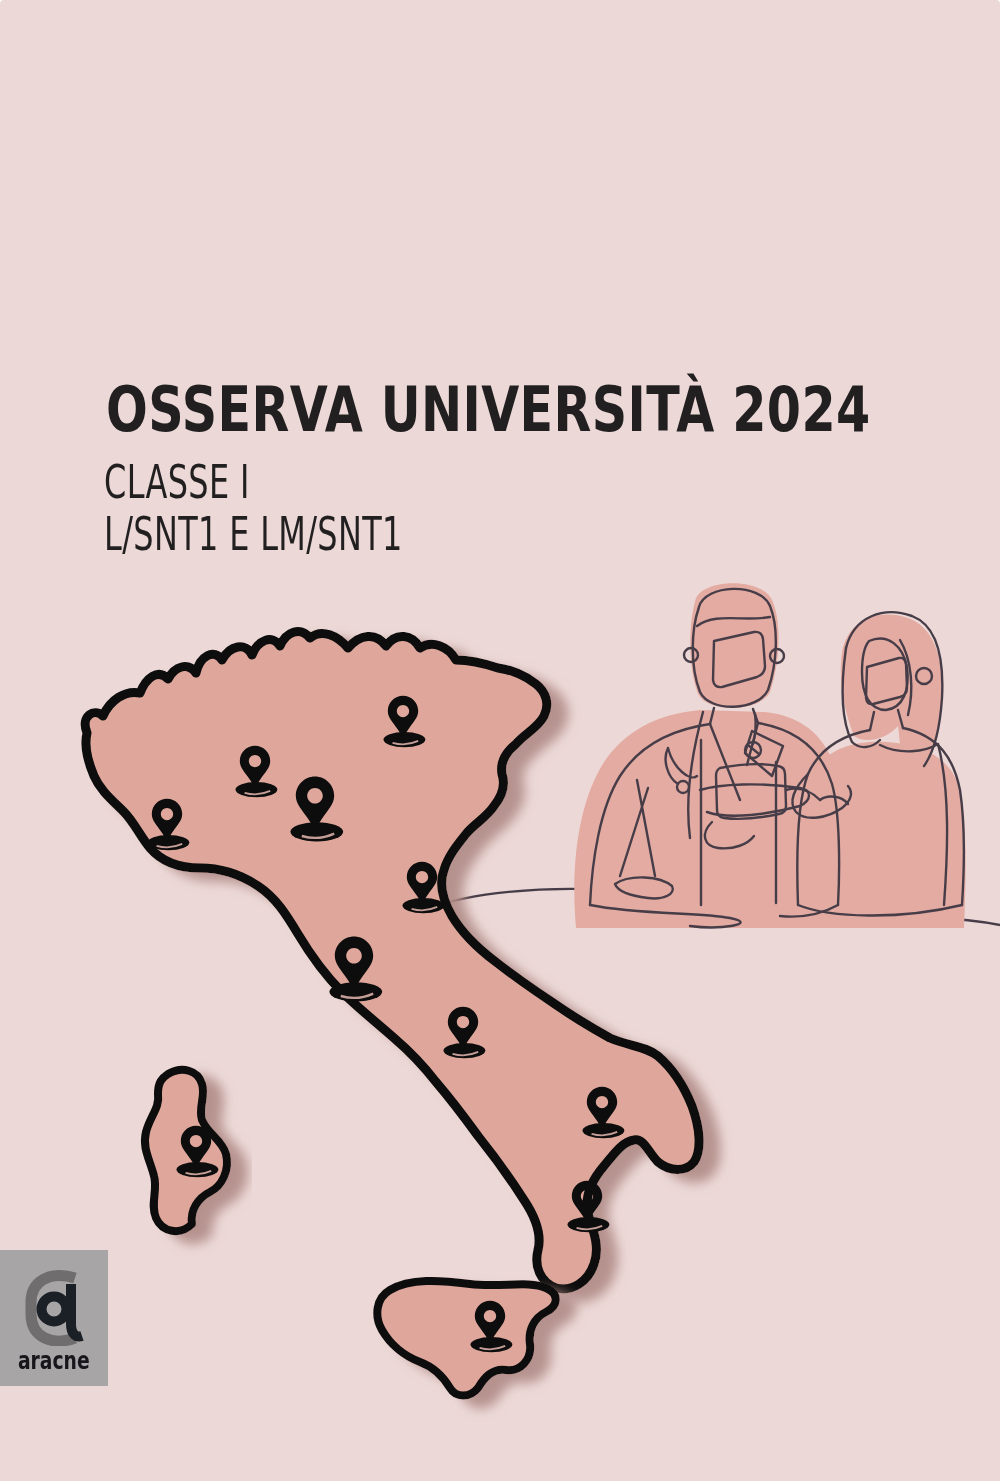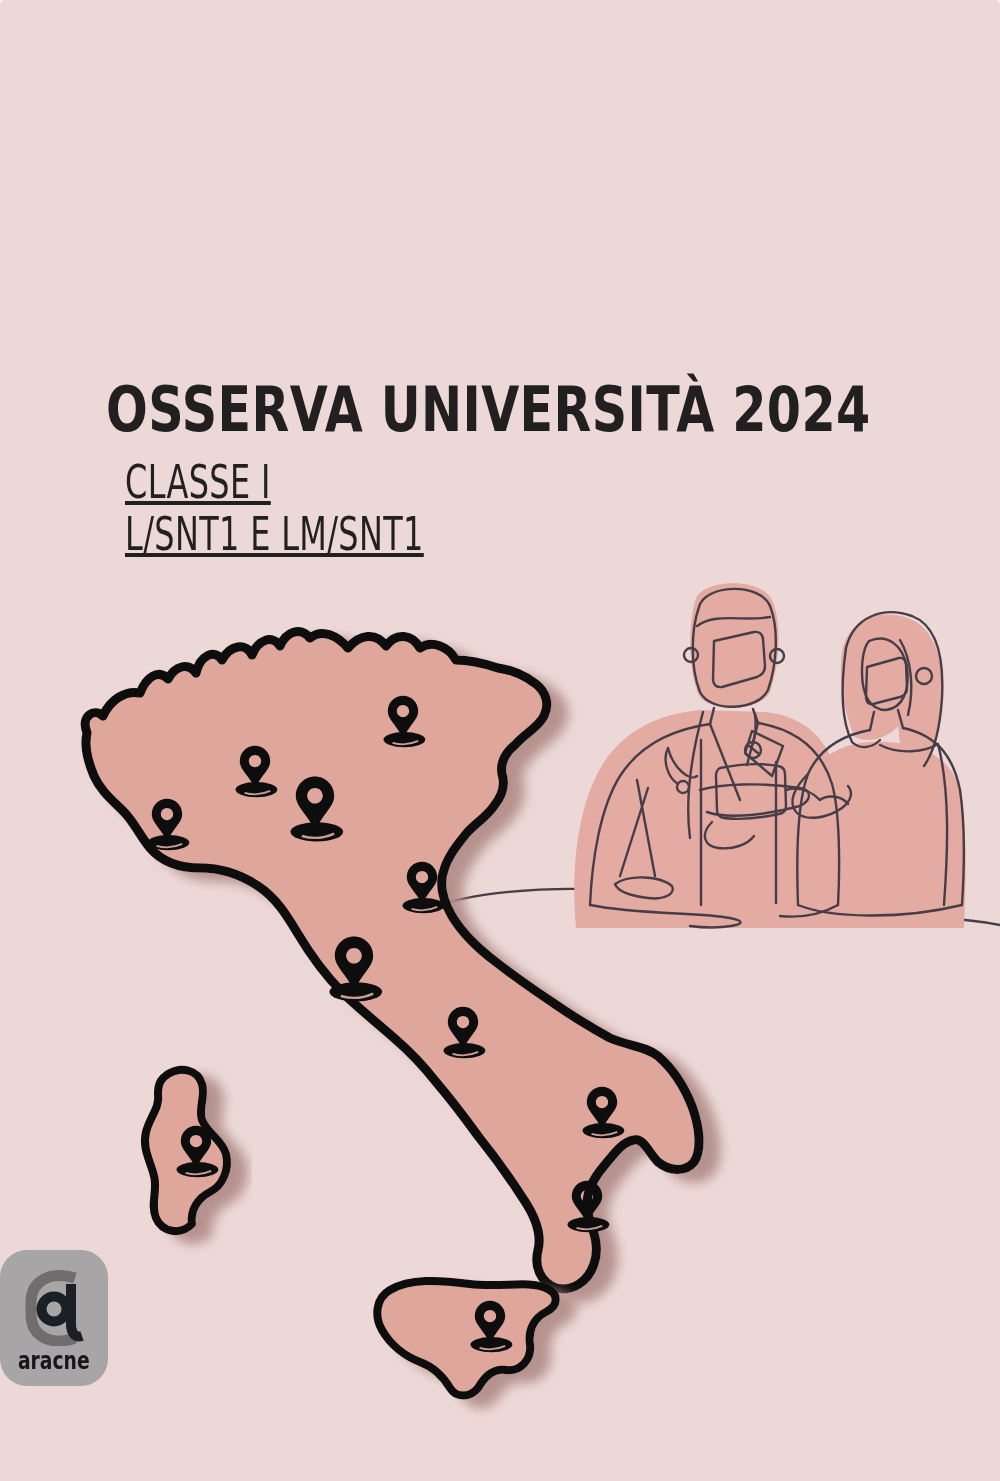--- a/index.html
+++ b/index.html
@@ -19,29 +19,29 @@
     transform:scaleX(0.72);transform-origin:left top;
     letter-spacing:0.5px;
   }
   .author-line .fn{font-weight:400;}
   .author-line .ln{font-weight:700;}
   .title{
     left:106px;top:372px;
     font-size:63px;line-height:75px;font-weight:700;white-space:nowrap;
     transform:scaleX(0.78);transform-origin:left top;letter-spacing:0.5px;
   }
-  .subtitle{left:125px;top:456px;text-decoration:underline;}
+  .subtitle{left:104px;top:456px;}
   .subtitle-line{
     font-size:47px;line-height:52px;font-weight:400;white-space:nowrap;
     transform:scaleX(0.68);transform-origin:left top;letter-spacing:0.5px;
   }
   .publisher{
     position:absolute;left:0;top:1250px;width:108px;height:136px;
     background:var(--publisher-box,#a8a5a6);z-index:6;
-    display:flex;flex-direction:column;align-items:center;border-radius:27px;
+    display:flex;flex-direction:column;align-items:center;
   }
   .publisher svg{display:block;margin-top:18px;}
   .publisher-name{
     margin-top:2px;
     color:#17171b;font-size:25px;font-weight:700;line-height:26px;
     transform:scaleX(0.75);transform-origin:center top;
     letter-spacing:0px;white-space:nowrap;
   }
 </style>
 </head>

